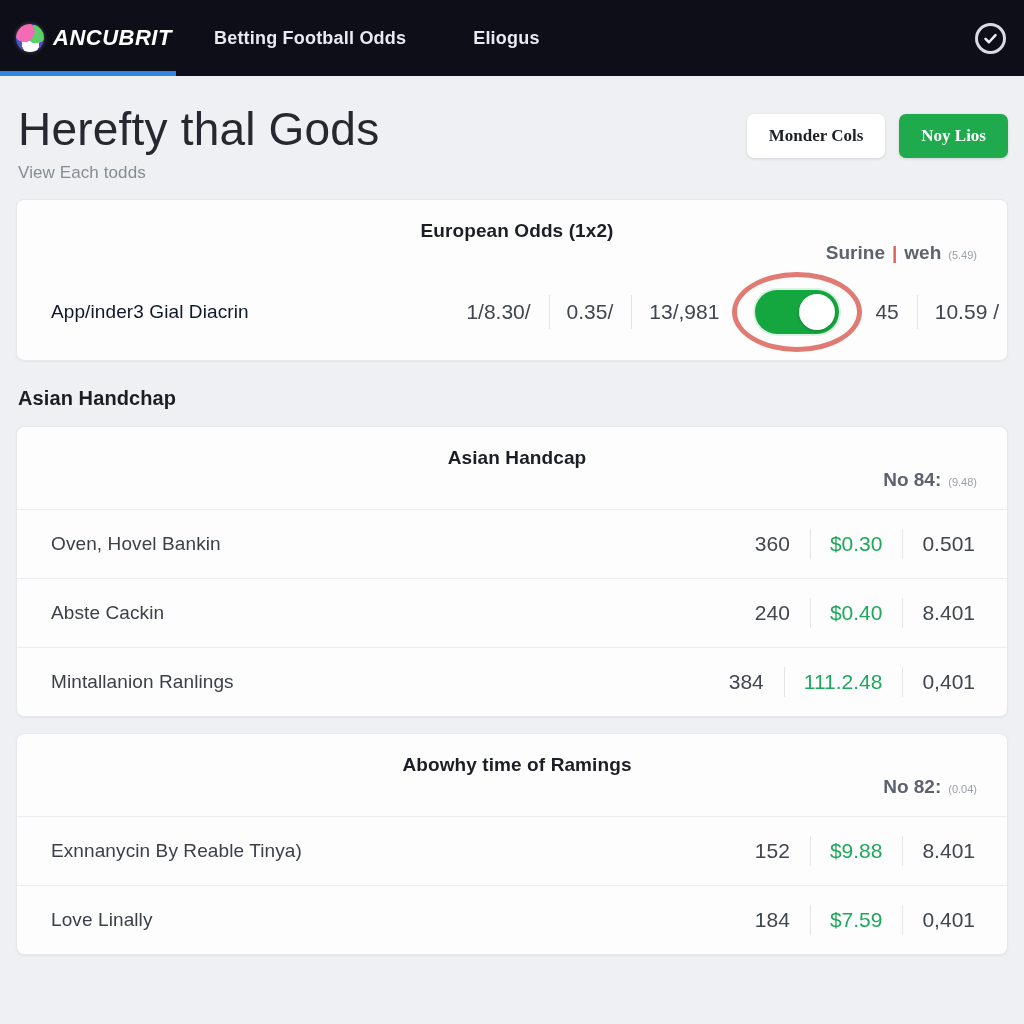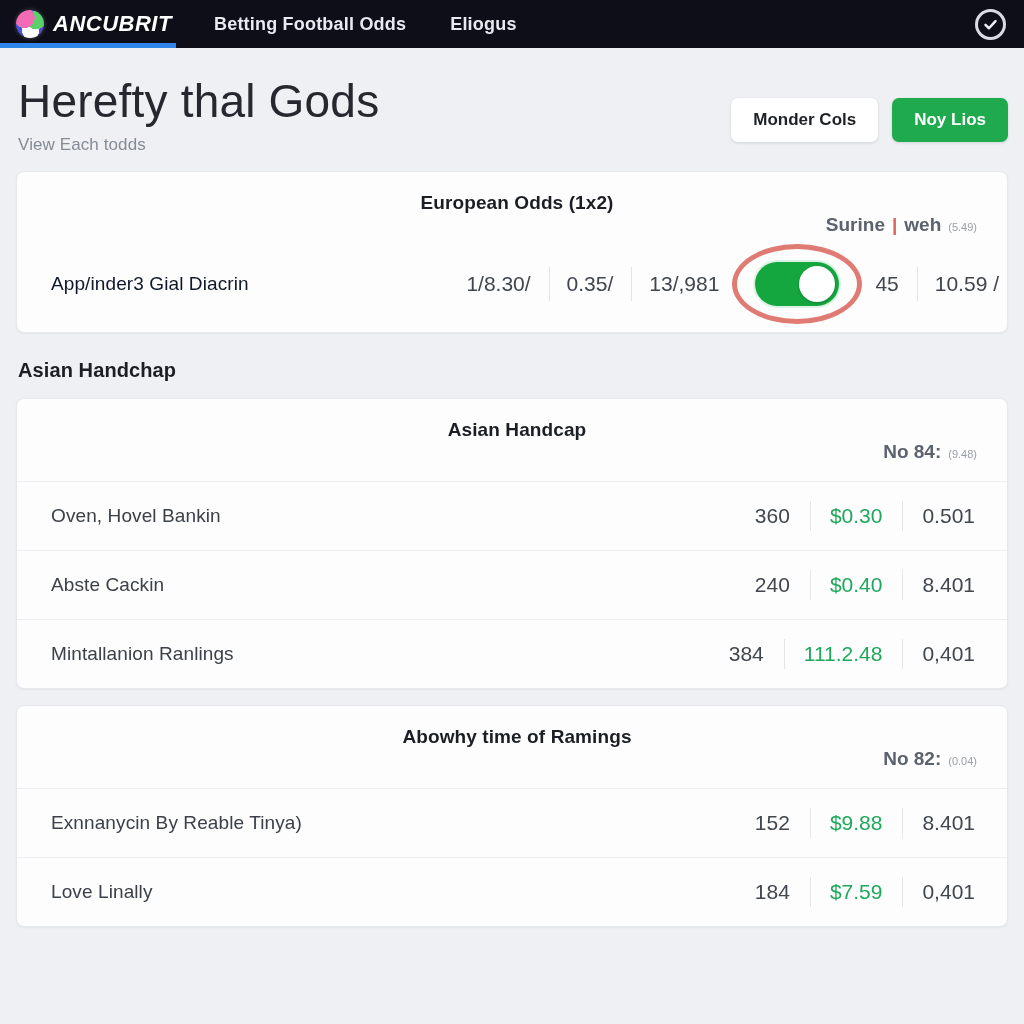--- a/index.html
+++ b/index.html
@@ -8,21 +8,21 @@
     width:1024px; height:1024px;
     background:#eef0f3;
     font-family:"Liberation Sans", sans-serif;
     -webkit-font-smoothing:antialiased;
     overflow:hidden;
   }
 
   
   .navbar{
     position:relative;
-    height:48px;
+    height:76px;
     background:#0d0e18;
     display:flex;
     align-items:center;
     padding:0 18px 0 16px;
   }
   .brand{ display:flex; align-items:center; gap:9px; width:160px; }
   .brand-mark{
     width:28px; height:28px; border-radius:50%;
     background:
       radial-gradient(circle at 30% 28%, #f36bb5 0 36%, transparent 37%),
@@ -32,21 +32,21 @@
     flex:0 0 auto;
     box-shadow:0 0 4px rgba(255,255,255,.25);
   }
   .brand-name{
     color:#ffffff;
     font-size:22px;
     font-weight:bold;
     font-style:italic;
     letter-spacing:.5px;
   }
-  .nav-links{ display:flex; align-items:flex-end; gap:44px; margin-left:38px; }
+  .nav-links{ display:flex; align-items:flex-end; gap:67px; margin-left:38px; }
   .nav-link{
     color:#e8eaf0;
     font-size:18px;
     font-weight:bold;
     letter-spacing:.2px;
     white-space:nowrap;
   }
   .nav-right{ margin-left:auto; display:flex; align-items:center; }
   .check-badge{
     width:31px; height:31px; border-radius:50%;
@@ -72,22 +72,22 @@
     font-size:46px; font-weight:normal; color:#25282e;
     letter-spacing:.2px; line-height:1.18;
   }
   .page-sub{
     margin-top:7px;
     font-size:17px; color:#868c96; letter-spacing:.1px;
   }
   .head-actions{ display:flex; align-items:center; gap:14px; padding-top:12px; }
   .btn{
     border:none; border-radius:7px;
-    font-family:Liberation Sans, sans-serif; font-size:17px; font-weight:bold;
-    padding:12px 22px; cursor:pointer; white-space:nowrap;margin-top:12px;
+    font-family:Liberation Serif, serif; font-size:17px; font-weight:bold;
+    padding:12px 22px; cursor:pointer; white-space:nowrap;
   }
   .btn-secondary{
     background:#ffffff; color:#1d2025;
     box-shadow:0 1px 3px rgba(20,25,40,.14);
   }
   .btn-primary{
     background:#1faa4e; color:#ffffff;
     box-shadow:0 1px 3px rgba(20,25,40,.14);
   }
 

